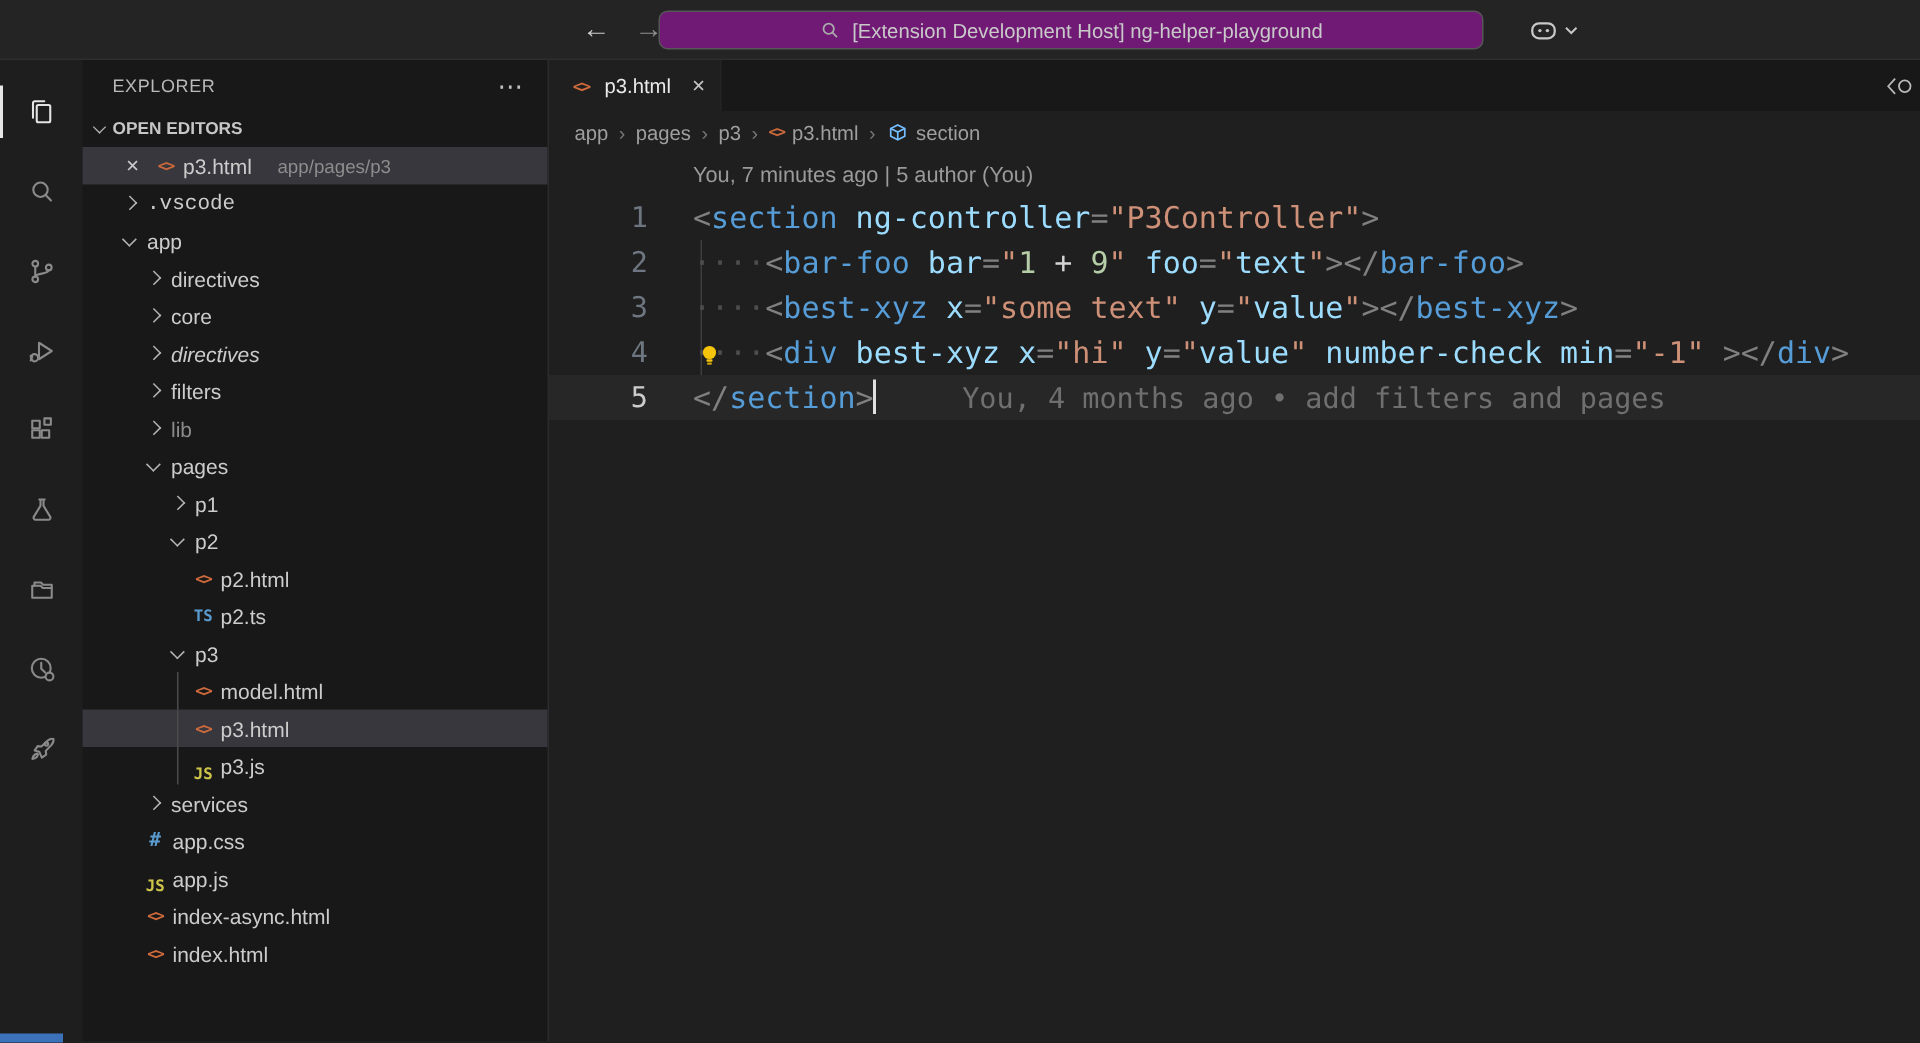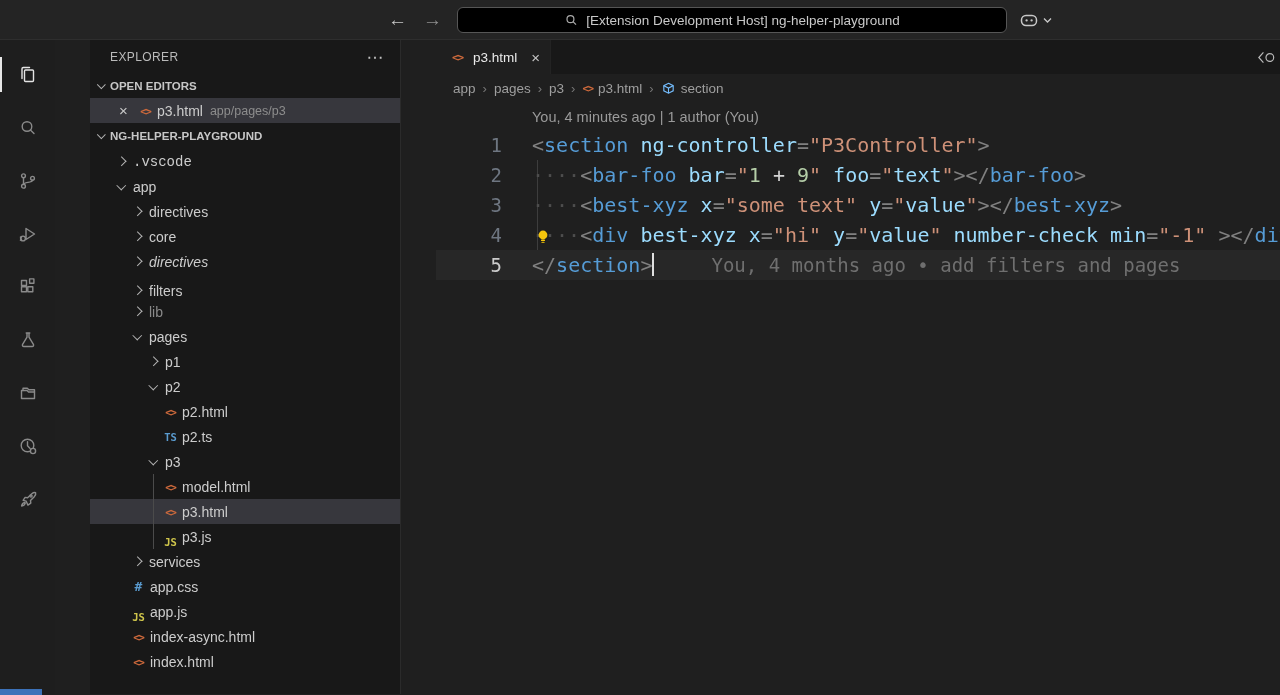--- a/index.html
+++ b/index.html
@@ -4,44 +4,44 @@
 <style>
   * { margin:0; padding:0; box-sizing:border-box; }
   html,body { width:1280px; height:695px; overflow:hidden; background:#1f1f1f;
     font-family:"Liberation Sans", sans-serif; color:#cccccc; }
 
   
   .titlebar { position:relative; height:40px; background:#242424; border-bottom:1px solid #2e2e2e; }
   .nav { position:absolute; left:388px; top:0; height:40px; display:flex; align-items:center; gap:16px; }
   .navbtn { font-size:19px; color:#c8c8c8; cursor:default; }
   .navbtn.fwd { color:#8f8f8f; }
-  .cc { position:absolute; left:457px; top:7px; width:550px; height:26px; background:#000000;
+  .cc { position:absolute; left:439px; top:7px; width:550px; height:26px; background:#701a75;
     border:1px solid #565656; border-radius:6px; display:flex; align-items:center; justify-content:center;
     gap:7px; color:#c9c9c9; font-size:13.5px; }
   .cc svg { flex:none; }
   .copilot { position:absolute; left:1018px; top:9px; display:flex; align-items:center; gap:3px; color:#c8c8c8; }
 
   
-  .main { display:flex; height:654px;gap:35px; }
+  .main { display:flex; height:654px; }
 
   .activitybar { width:55px; background:#1e1e1e; display:flex; flex-direction:column; align-items:center; padding-top:8px; flex:none; }
   .ab-item { width:55px; height:53px; display:flex; align-items:center; justify-content:center; position:relative; color:#8a8a8a; }
   .ab-item.active { color:#e4e4e4; }
   .ab-item.active::before { content:''; position:absolute; left:0; top:9px; bottom:9px; width:2px; background:#e7e7e7; }
   .ab-item svg { stroke:currentColor; fill:none; stroke-width:1.4; stroke-linecap:round; stroke-linejoin:round; }
 
   .sidebar { width:311px; background:#181818; flex:none; position:relative; border-right:1px solid #2b2b2b; }
   .sb-title { height:34px; display:flex; align-items:center; padding:0 16px 0 20px; font-size:12px; color:#bababa; letter-spacing:.4px; }
   .sb-actions { margin-left:auto; font-size:17px; color:#c0c0c0; line-height:1; }
   .sec-head { height:24px; display:flex; align-items:center; font-weight:700; font-size:11.5px; color:#c7c7c7; padding-left:4px; }
   .root-head { height:26px; }
   .oe-row { height:25px; display:flex; align-items:center; padding-left:29px; font-size:14px; }
   .sel { background:#37373d; }
   .oe-close { color:#c9c9c9; font-size:15px; width:18px; }
-  .oe-detail { color:#8d8d8d; font-size:12.5px; margin-left:7px; }
+  .oe-detail { color:#8d8d8d; font-size:12.5px; margin-left:17px; }
 
   .twisty { width:16px; height:16px; flex:none; position:relative; }
   .twisty::before { content:''; position:absolute; width:5.5px; height:5.5px;
     border-right:1.5px solid #b4b4b4; border-bottom:1.5px solid #b4b4b4;
     left:4px; top:4px; transform:rotate(-45deg); }
   .twisty.open::before { transform:rotate(45deg); top:3px; left:4px; }
   .sec-head .twisty { transform:scale(.9); }
 
   .trow { height:25px; display:flex; align-items:center; font-size:14px; position:relative; }
   .trow .tlabel { margin-left:3px; white-space:nowrap; }
@@ -194,24 +194,20 @@
       <span>OPEN EDITORS</span>
     </div>
 
     <div class="oe-row sel">
       <span class="oe-close">×</span>
       <span class="ficon f-html">&lt;&gt;</span>
       <span style="margin-left:3px">p3.html</span>
       <span class="oe-detail">app/pages/p3</span>
     </div>
 
-    <div class="sec-head root-head">
-      <span class="twisty open"></span>
-      <span>NG-HELPER-PLAYGROUND</span>
-    </div>
 
     <div id="file-tree">
         <div class="trow" style="padding-left: 24px; font-family: Liberation Mono, monospace;">
           <span class="twisty"></span>
           <span class="tlabel">.vscode</span>
         </div>
         <div class="trow" style="padding-left: 24px;">
           <span class="twisty open"></span>
           <span class="tlabel">app</span>
         </div>
@@ -220,21 +216,21 @@
           <span class="tlabel">directives</span>
         </div>
         <div class="trow" style="padding-left: 40px;">
           <span class="twisty"></span>
           <span class="tlabel">core</span>
         </div>
         <div class="trow" style="padding-left: 40px; font-style: italic;">
           <span class="twisty"></span>
           <span class="tlabel">directives</span>
         </div>
-        <div class="trow" style="padding-left: 40px; align-items: flex-end;">
+        <div class="trow" style="padding-left: 40px;">
           <span class="twisty"></span>
           <span class="tlabel">filters</span>
         </div>
         <div class="trow" style="padding-left: 40px;">
           <span class="twisty"></span>
           <span class="tlabel dim">lib</span>
         </div>
         <div class="trow" style="padding-left: 40px;">
           <span class="twisty open"></span>
           <span class="tlabel">pages</span>
@@ -332,21 +328,21 @@
             <svg width="15" height="15" viewBox="0 0 16 16" style="stroke:#75beff;fill:none;stroke-width:1.2">
               <path d="M8 2.5l5 2.5v5.5L8 13 3 10.5V5z"></path>
               <path d="M3 5l5 2.5L13 5M8 7.5V13"></path>
             </svg>
           </span>
           <span>section</span>
         </span>
       </div>
 
     <div class="code-area">
-      <div class="codelens">You, 4 minutes ago | 1 author (You)</div>
+      <div class="codelens">You, 7 minutes ago | 5 author (You)</div>
       <div class="indent-guide"></div>
       <div id="code-lines">
           <div class="code-line"><span class="gutter">1</span><span class="lcontent"><span class="tok-punct">&lt;</span><span class="tok-tag">section</span><span class="tok-plain"> </span><span class="tok-attr">ng-controller</span><span class="tok-punct">=</span><span class="tok-str">"P3Controller"</span><span class="tok-punct">&gt;</span></span></div>
           <div class="code-line"><span class="gutter">2</span><span class="lcontent"><span class="tok-ws">····</span><span class="tok-punct">&lt;</span><span class="tok-tag">bar-foo</span><span class="tok-plain"> </span><span class="tok-attr">bar</span><span class="tok-punct">=</span><span class="tok-str">"</span><span class="tok-num">1</span><span class="tok-plain"> </span><span class="tok-op">+</span><span class="tok-plain"> </span><span class="tok-num">9</span><span class="tok-str">"</span><span class="tok-plain"> </span><span class="tok-attr">foo</span><span class="tok-punct">=</span><span class="tok-str">"</span><span class="tok-expr">text</span><span class="tok-str">"</span><span class="tok-punct">&gt;&lt;/</span><span class="tok-tag">bar-foo</span><span class="tok-punct">&gt;</span></span></div>
           <div class="code-line"><span class="gutter">3</span><span class="lcontent"><span class="tok-ws">····</span><span class="tok-punct">&lt;</span><span class="tok-tag">best-xyz</span><span class="tok-plain"> </span><span class="tok-attr">x</span><span class="tok-punct">=</span><span class="tok-str">"some text"</span><span class="tok-plain"> </span><span class="tok-attr">y</span><span class="tok-punct">=</span><span class="tok-str">"</span><span class="tok-expr">value</span><span class="tok-str">"</span><span class="tok-punct">&gt;&lt;/</span><span class="tok-tag">best-xyz</span><span class="tok-punct">&gt;</span></span></div>
           <div class="code-line"><span class="gutter">4</span><span class="lcontent"><span class="bulb"><svg width="14" height="16" viewBox="0 0 14 16">
                   <circle cx="7" cy="6" r="4.4" fill="#f5c50c"></circle>
                   <rect x="5" y="10.5" width="4" height="1.6" rx="0.6" fill="#f5c50c"></rect>
                   <rect x="5.4" y="12.7" width="3.2" height="1.4" rx="0.6" fill="#caa309"></rect>
                 </svg></span><span class="tok-ws">····</span><span class="tok-punct">&lt;</span><span class="tok-tag">div</span><span class="tok-plain"> </span><span class="tok-attr">best-xyz</span><span class="tok-plain"> </span><span class="tok-attr">x</span><span class="tok-punct">=</span><span class="tok-str">"hi"</span><span class="tok-plain"> </span><span class="tok-attr">y</span><span class="tok-punct">=</span><span class="tok-str">"</span><span class="tok-expr">value</span><span class="tok-str">"</span><span class="tok-plain"> </span><span class="tok-attr">number-check</span><span class="tok-plain"> </span><span class="tok-attr">min</span><span class="tok-punct">=</span><span class="tok-str">"-1"</span><span class="tok-plain"> </span><span class="tok-punct">&gt;&lt;/</span><span class="tok-tag">div</span><span class="tok-punct">&gt;</span></span></div>

